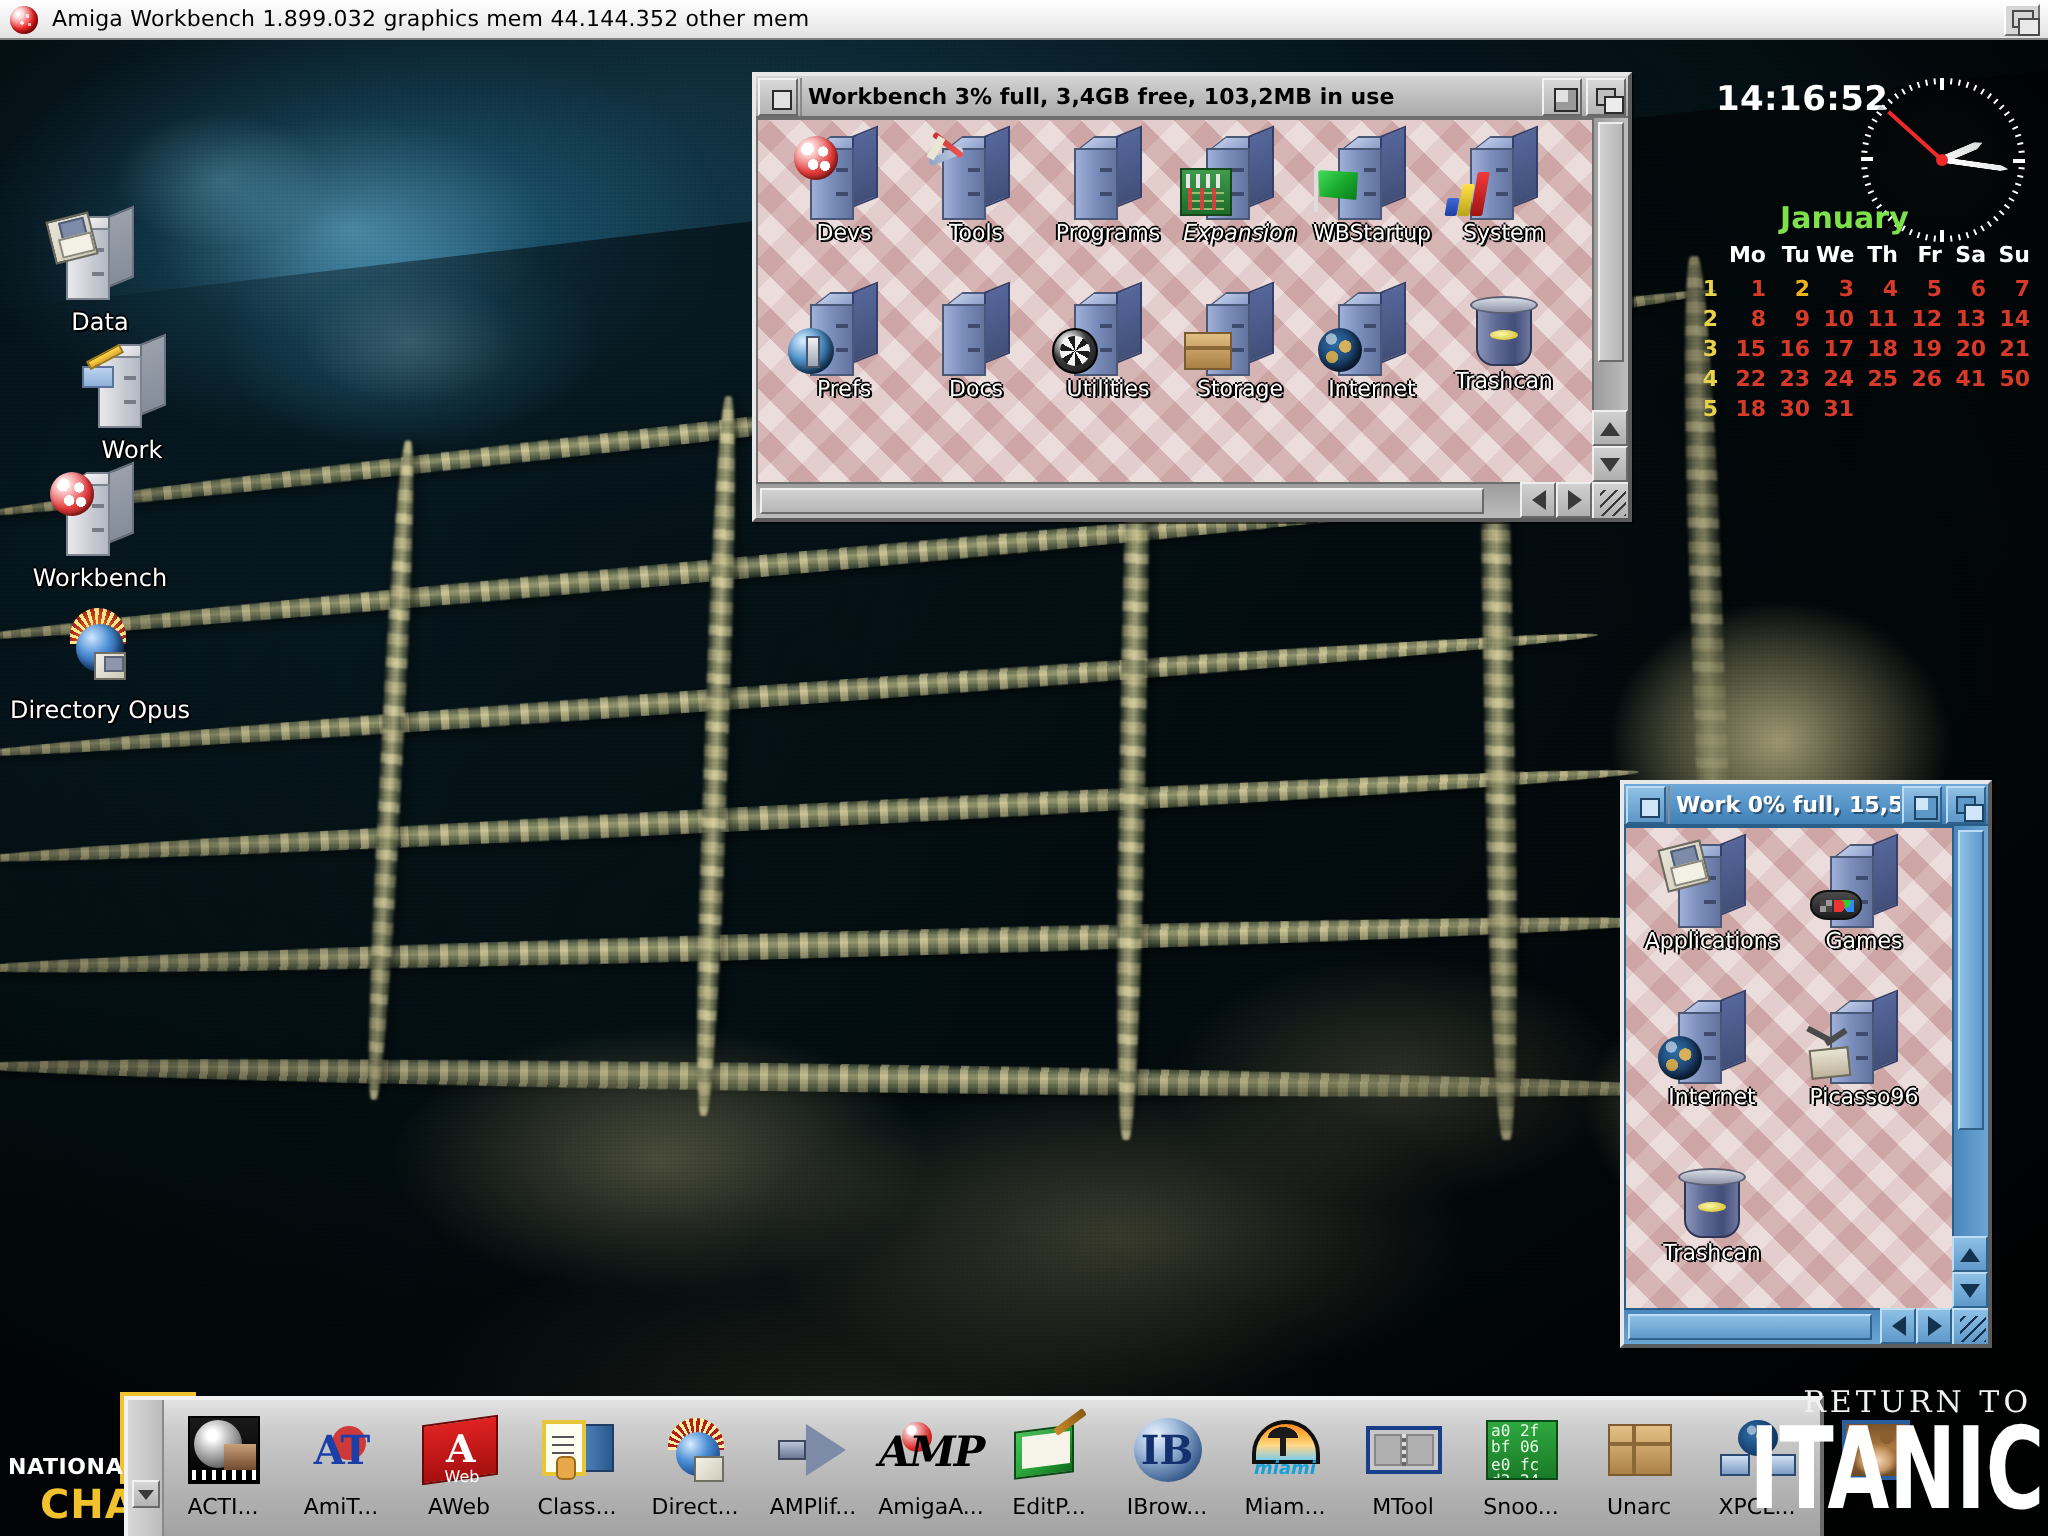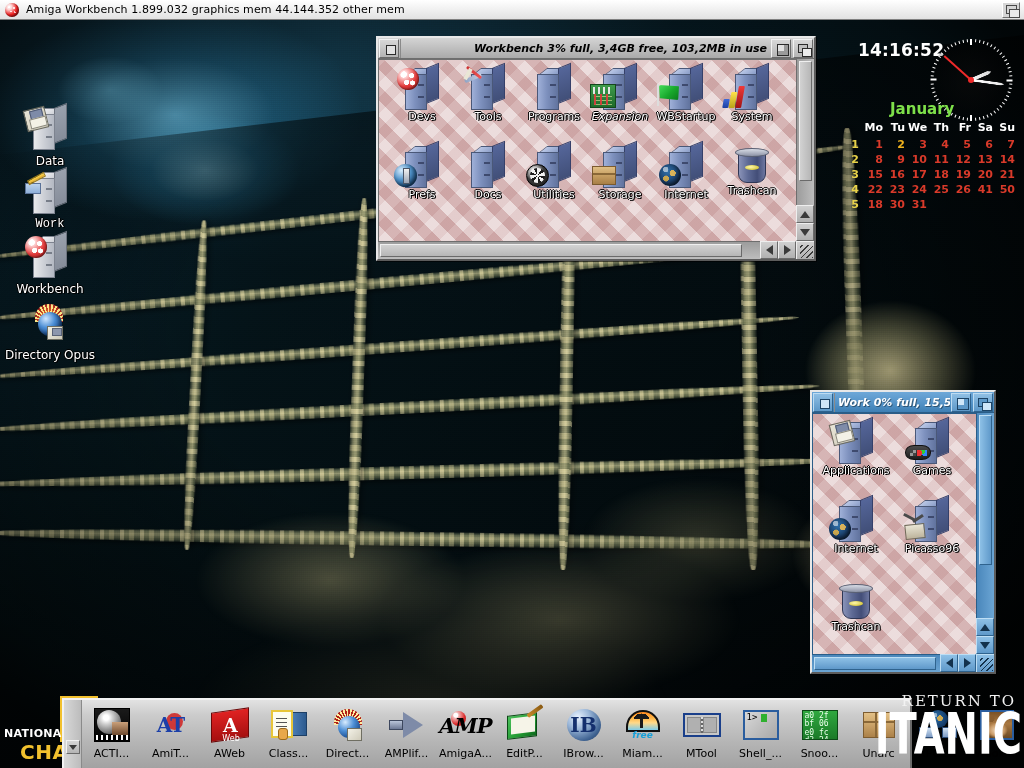--- a/index.html
+++ b/index.html
@@ -335,26 +335,25 @@
     display: flex; align-items: center;
     background: linear-gradient(to bottom, #d4d4d4 0%, #bfbfbf 50%, #aaaaaa 100%);
     border-bottom: 1px solid #6e6e6e;
     position: relative;
   }
   .amiwin.active .titlebar {
     background: linear-gradient(to bottom, #6ea8d8 0%, #5795c9 50%, #3e7fb4 100%);
     border-bottom: 1px solid #2a5d88;
   }
   .amiwin .title-text {
-    flex: 1; text-align: right;
+    flex: 1; text-align: left;
     font-size: 11px; color: #000;
     white-space: nowrap; overflow: hidden;
     padding: 0 3px;
     font-weight: bold;
-    font-style: italic;
   }
   .amiwin.active .title-text { color: #fff; text-shadow: 1px 1px 0 rgba(0,0,0,.4); }
   .wgad {
     width: 20px; height: 19px; flex: none;
     background: linear-gradient(to bottom,#d8d8d8,#b4b4b4);
     border-top: 1px solid #f2f2f2; border-left: 1px solid #f2f2f2;
     border-right: 1px solid #6a6a6a; border-bottom: 1px solid #6a6a6a;
     position: relative; margin: 0 1px;
   }
   .amiwin.active .wgad {
@@ -999,21 +998,21 @@
             <div class="side"></div>
             <div class="front"></div>
           <div class="h1"></div>
             <div class="h2"></div>
           <div class="badge bd-floppy"></div>
         </div>
       </div>
       <div class="lbl">Data</div>
     </div>
 
-    <div class="desk-icon" style="left:0px; top:148px;font-family:Liberation Mono, monospace;">
+    <div class="desk-icon" style="left:16px; top:148px;">
       <div class="glyph">
         <div class="ic-drawer">
           <div class="top"></div>
             <div class="side"></div>
             <div class="front"></div>
           <div class="h1"></div>
             <div class="h2"></div>
           <div class="badge bd-pencil">
               <div class="pad"></div>
               <div class="body"></div>
@@ -1562,40 +1561,32 @@
               <b>IB</b>
             </div>
           </div>
         <div class="dlbl">IBrow...</div>
       </div>
       <div class="dock-item">
         <div class="dglyph">
             <div class="di-miami">
               <div class="sky"></div>
               <div class="palm"></div>
-              <div class="txt">free</div>
+              <div class="txt">miami</div>
             </div>
           </div>
         <div class="dlbl">Miam...</div>
       </div>
       <div class="dock-item">
         <div class="dglyph">
             <div class="di-mtool">
               <div class="mid"></div>
             </div>
           </div>
         <div class="dlbl">MTool</div>
-      </div>
-      <div class="dock-item">
-        <div class="dglyph">
-            <div class="di-shell">
-              <div class="cur"></div>
-            </div>
-          </div>
-        <div class="dlbl">Shell_...</div>
       </div>
       <div class="dock-item">
         <div class="dglyph">
             <div class="di-snoop">a0 2f<br>bf 06<br>e0 fc<br>d3 24</div>
           </div>
         <div class="dlbl">Snoo...</div>
       </div>
       <div class="dock-item">
         <div class="dglyph">
             <div class="di-unarc"></div>

